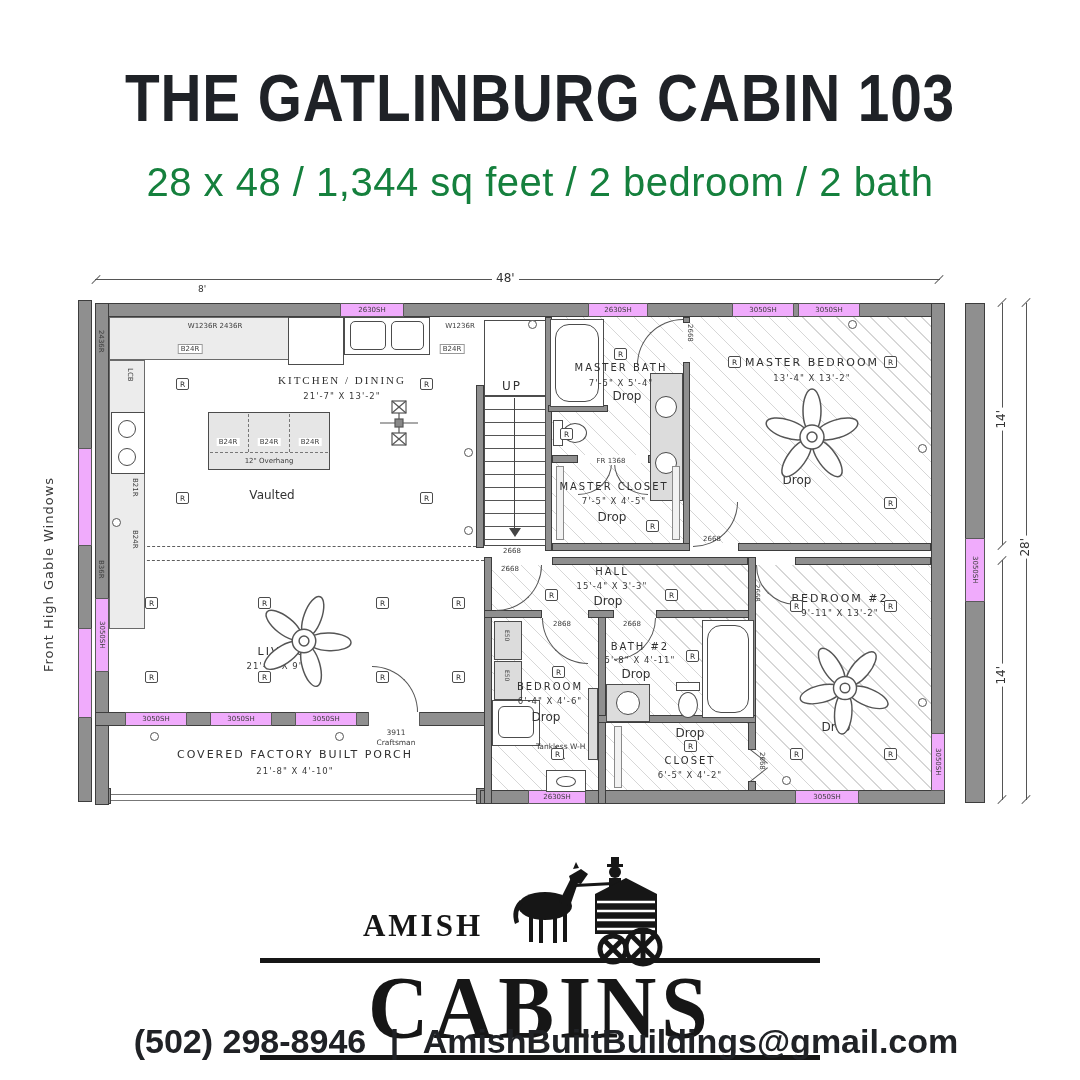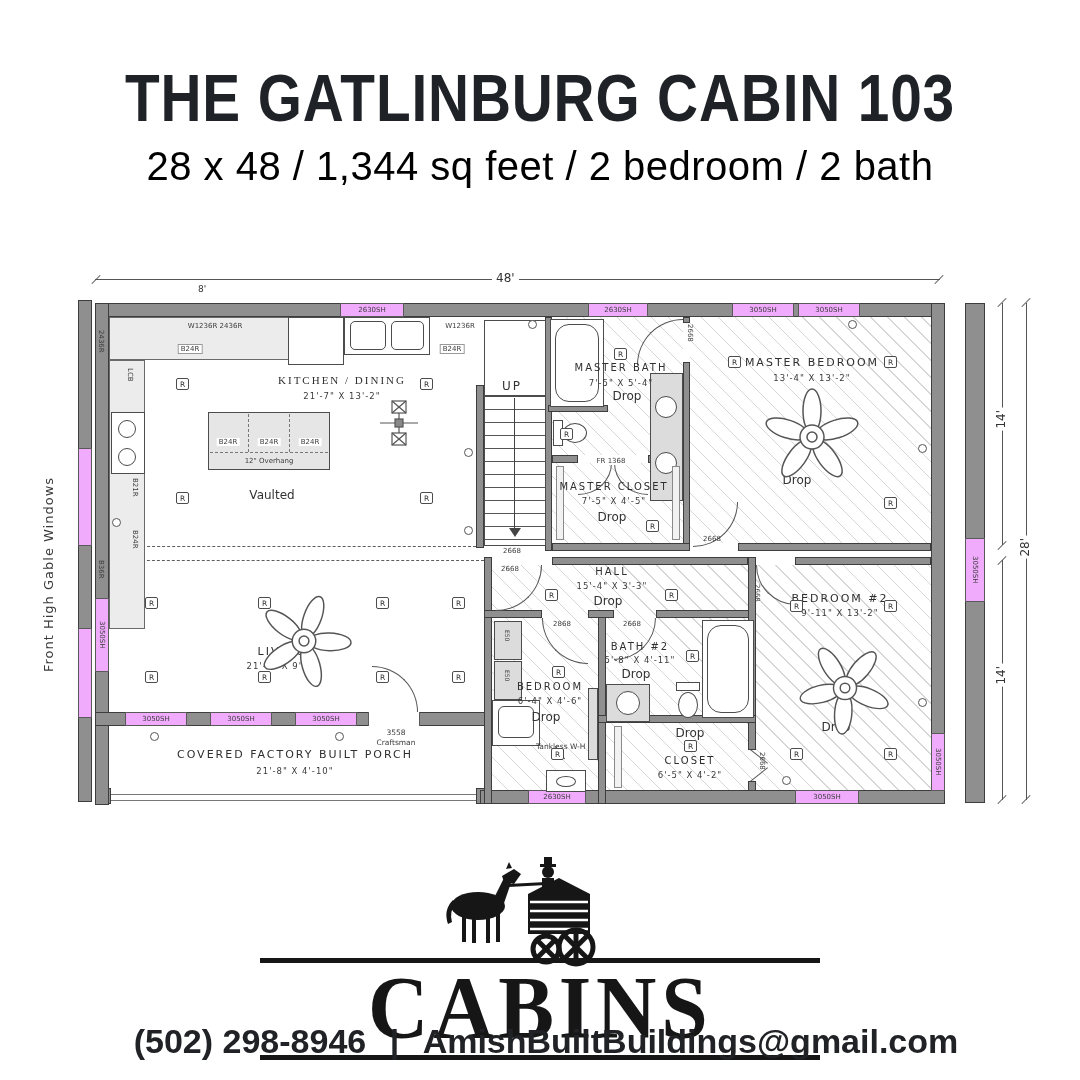--- a/index.html
+++ b/index.html
@@ -3,22 +3,22 @@
 <meta charset="utf-8">
 <style>
   html,body{margin:0;padding:0;background:#fff;}
   body{width:1080px;height:1080px;position:relative;overflow:hidden;
        font-family:"DejaVu Sans",sans-serif;color:#2e2e2e;}
   
   .hdr{position:absolute;top:60px;left:0;width:1080px;text-align:center;}
   .title{font-family:"Liberation Sans",sans-serif;font-weight:bold;font-size:66px;
          color:#1f2227;letter-spacing:1px;transform:scaleX(.86);transform-origin:center;
          white-space:nowrap;}
-  .subtitle{font-family:"Liberation Sans",sans-serif;font-size:40px;color:#000000;
-            margin-top:8px;letter-spacing:.5px;}
+  .subtitle{font-family:"Liberation Sans",sans-serif;font-size:40px;color:#15803d;
+            margin-top:24px;letter-spacing:.5px;}
   
   .abs{position:absolute;box-sizing:border-box;}
   .wall{position:absolute;box-sizing:border-box;background:#8f8f8f;border:1px solid #3d3d3d;}
   .hatch{position:absolute;box-sizing:border-box;
     background:repeating-linear-gradient(45deg,transparent 0 11px,rgba(110,110,110,.28) 11px 12px);}
   .win{position:absolute;box-sizing:border-box;background:#f0abfc;border:1px solid #5a5a5a;
        display:flex;align-items:center;justify-content:center;font-size:7px;color:#3c3c3c;
        overflow:hidden;white-space:nowrap;}
   .winv{writing-mode:vertical-rl;}
   .gap{position:absolute;box-sizing:border-box;background:#fff;border-left:1px solid #5a5a5a;border-right:1px solid #5a5a5a;}
@@ -243,21 +243,21 @@
 
   <div class="tinyv" style="left:686px;top:324px;">2668</div>
   <div class="tinyc" style="left:712px;top:535px;">2668</div>
   <div class="tinyc" style="left:512px;top:547px;">2668</div>
   <div class="tinyc" style="left:510px;top:565px;">2668</div>
   <div class="tinyc" style="left:562px;top:620px;">2868</div>
   <div class="tinyc" style="left:632px;top:620px;">2668</div>
   <div class="tinyv" style="left:753px;top:584px;">2668</div>
   <div class="tinyv" style="left:758px;top:752px;">2668</div>
   <div class="tinyc" style="left:611px;top:457px;background:#fff;padding:0 2px;">FR 1368</div>
-  <div class="tinyc" style="left:396px;top:728px;font-size:7.5px;">3558</div>
+  <div class="tinyc" style="left:396px;top:728px;font-size:7.5px;">3911</div>
   <div class="tinyc" style="left:396px;top:738px;font-size:7.5px;">Craftsman</div>
 
   <div class="rname" style="left:342px;top:374px;font-family:Liberation Serif, serif;">KITCHEN / DINING</div>
   <div class="rdims" style="left:342px;top:391px;">21'-7" X 13'-2"</div>
   <div class="rnote" style="left:272px;top:488px;">Vaulted</div>
 
   <div class="rname" style="left:621px;top:362px;font-size:10px;">MASTER BATH</div>
   <div class="rdims" style="left:621px;top:378px;">7'-5" X 5'-4"</div>
   <div class="rnote" style="left:627px;top:389px;">Drop</div>
 
@@ -399,20 +399,21 @@
   <div class="tick" style="left:1020px;top:799px;"></div>
   <div class="dlabelv" style="left:994px;top:408px;">14'</div>
   <div class="dlabelv" style="left:994px;top:664px;">14'</div>
   <div class="dlabelv" style="left:1018px;top:536px;">28'</div>
 
   <div class="sidenote" style="left:-87px;top:567px;">Front High Gable Windows</div>
 </main>
 
 <div class="logo">
   <div class="logo-row">
+    <span class="logo-word">AMISH</span>
     <svg width="220" height="118" viewBox="0 0 220 118">
       <g fill="#161616">
         <ellipse cx="48" cy="54" rx="27" ry="14"></ellipse>
         <path d="M62,50 L74,26 L82,28 L73,54 Z"></path>
         <path d="M72,24 l12,-7 l7,5 l-7,10 l-10,-2 Z"></path>
         <path d="M76,17 l3,-7 l3,6 Z"></path>
         <rect x="32" y="62" width="4" height="28"></rect>
         <rect x="42" y="64" width="4" height="27"></rect>
         <rect x="56" y="64" width="4" height="27"></rect>
         <rect x="66" y="61" width="4" height="29"></rect>

